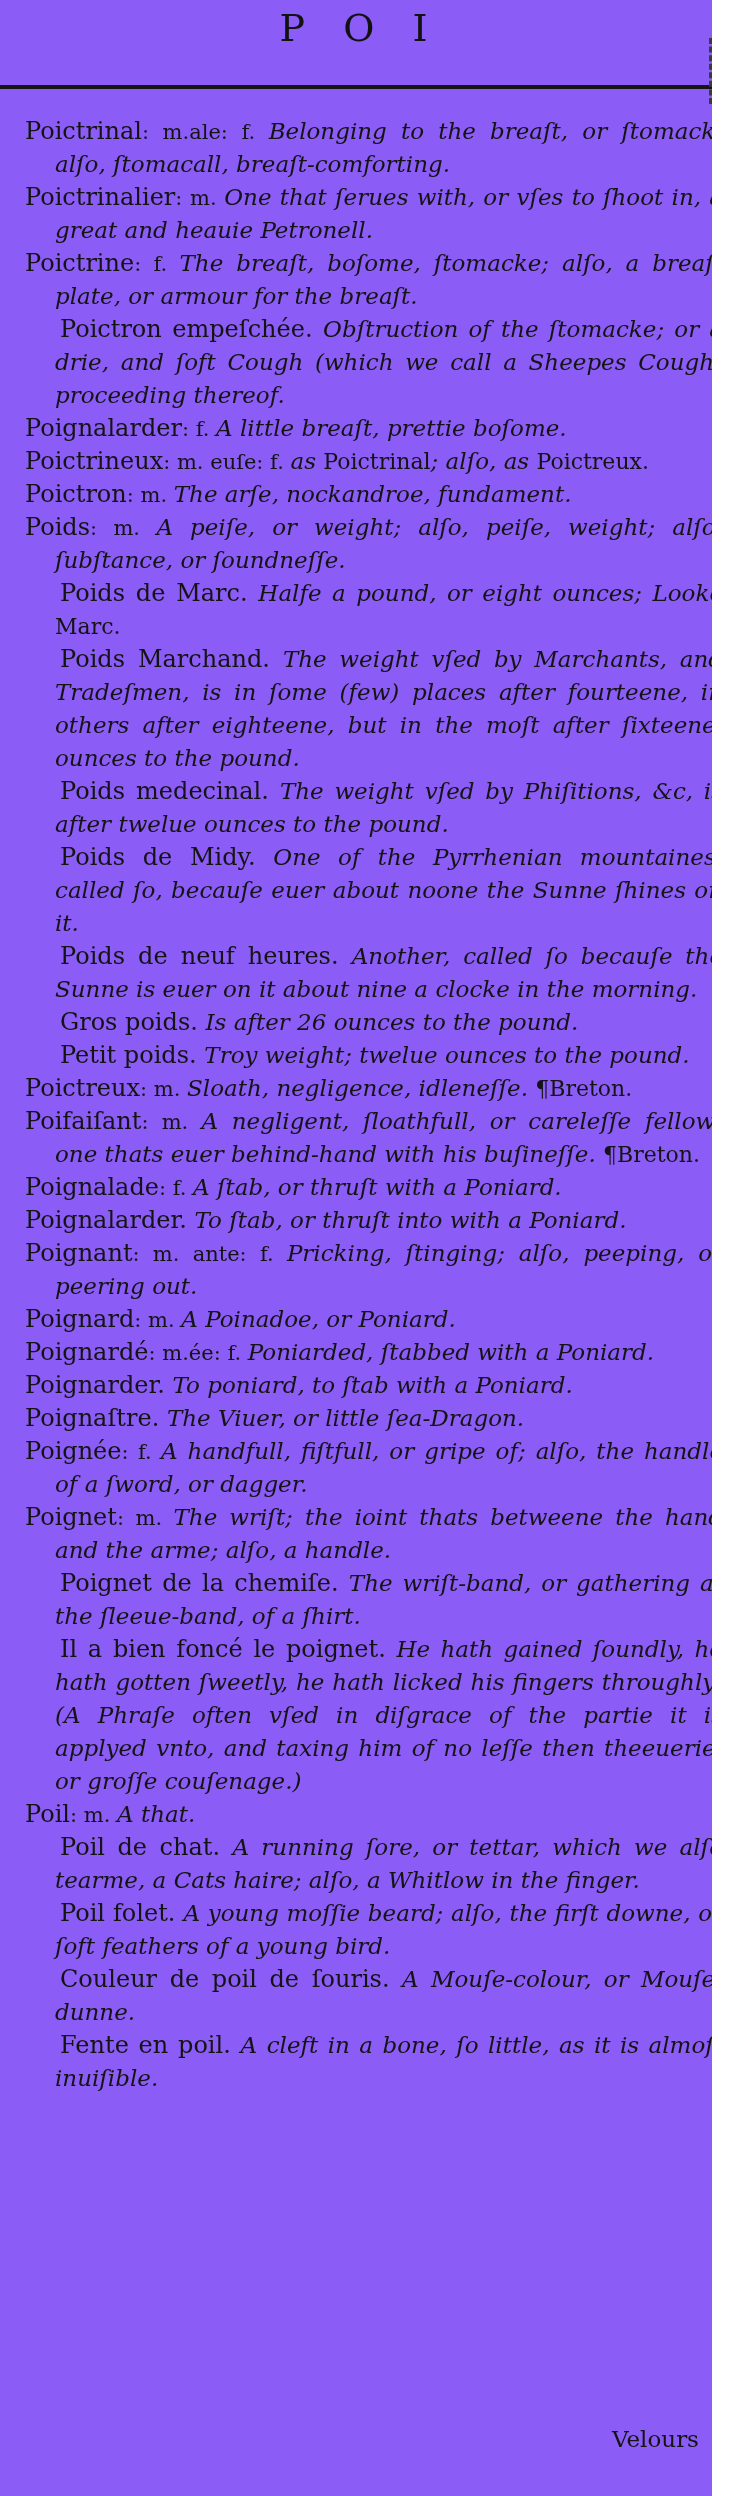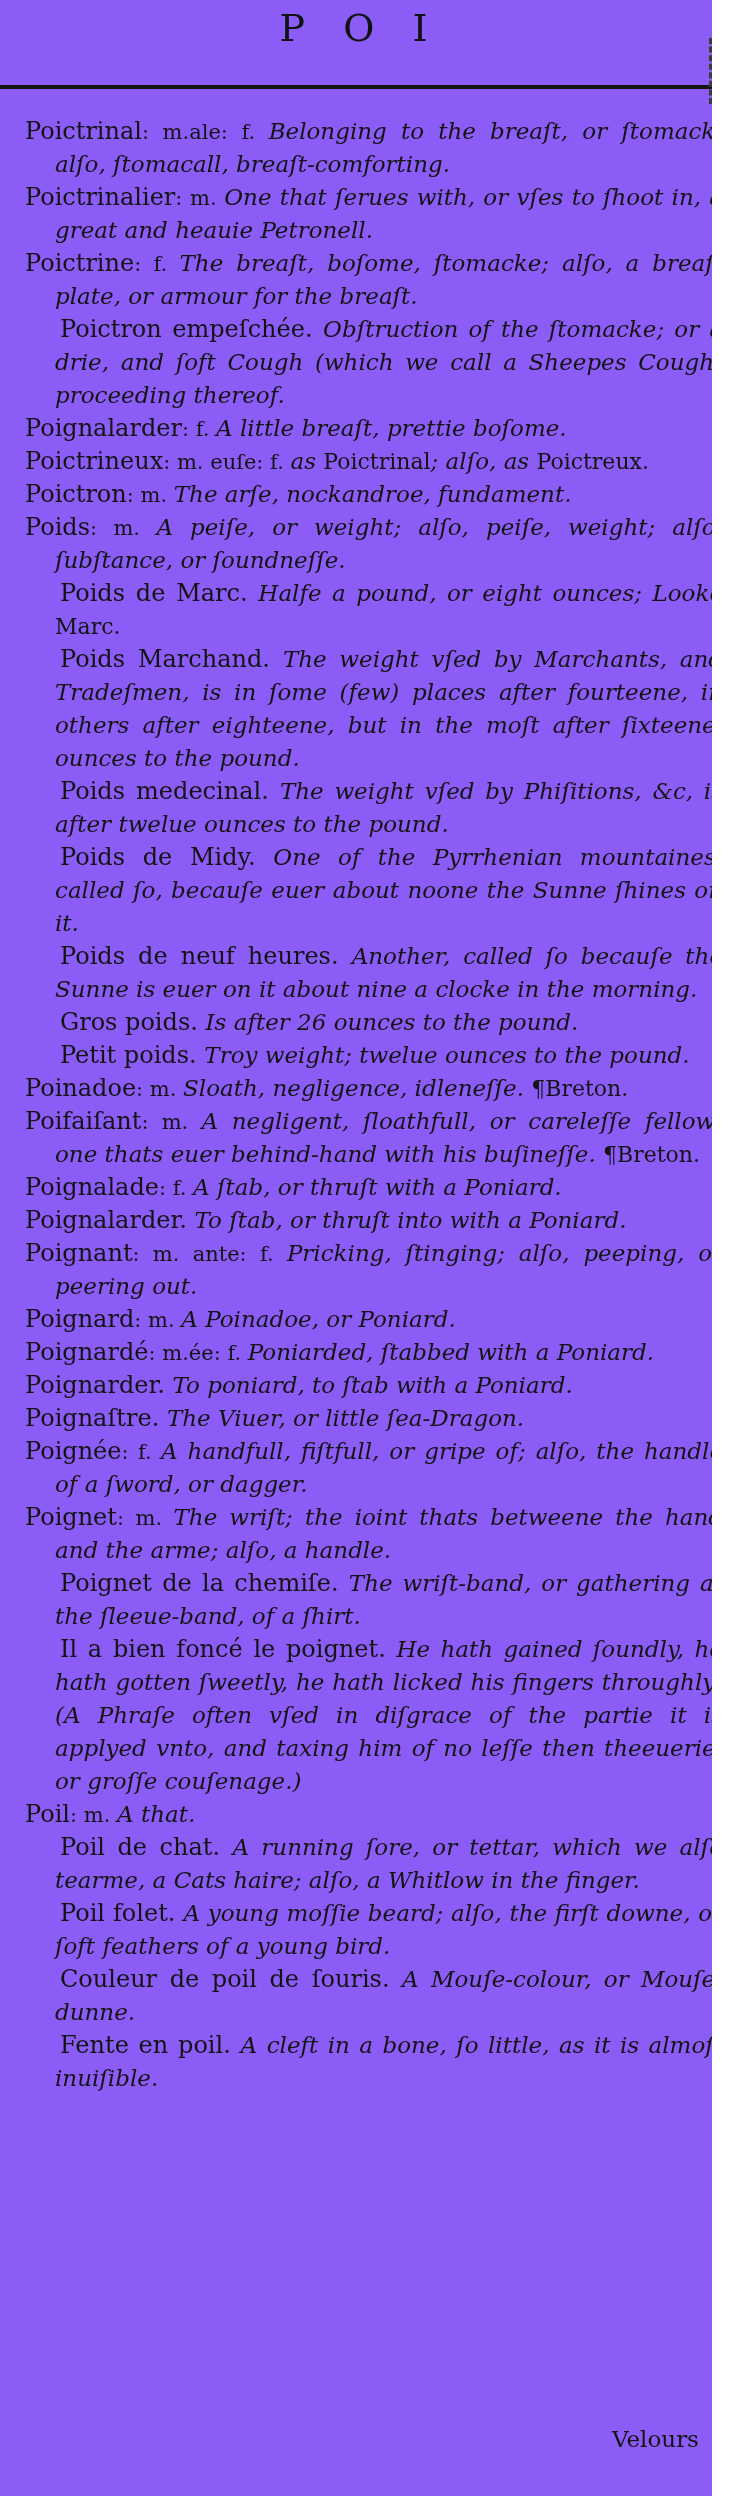--- a/index.html
+++ b/index.html
@@ -100,21 +100,21 @@
       <div class="entry"><span class="head">Poictrineux</span><span class="tag">: m. euſe: f. </span><span class="def">as </span><span class="rom">Poictrinal</span><span class="def">; alſo, as </span><span class="rom">Poictreux.</span></div>
       <div class="entry"><span class="head">Poictron</span><span class="tag">: m. </span><span class="def">The arſe, nockandroe, fundament.</span></div>
       <div class="entry"><span class="head">Poids</span><span class="tag">: m. </span><span class="def">A peiſe, or weight; alſo, peiſe, weight; alſo, ſubſtance, or ſoundneſſe.</span></div>
       <div class="entry sub"><span class="head">Poids de Marc. </span><span class="def">Halfe a pound, or eight ounces; Looke </span><span class="rom">Marc.</span></div>
       <div class="entry sub"><span class="head">Poids Marchand. </span><span class="def">The weight vſed by Marchants, and Tradeſmen, is in ſome (few) places after fourteene, in others after eighteene, but in the moſt after ſixteene, ounces to the pound.</span></div>
       <div class="entry sub"><span class="head">Poids medecinal. </span><span class="def">The weight vſed by Phiſitions, &amp;c, is after twelue ounces to the pound.</span></div>
       <div class="entry sub"><span class="head">Poids de Midy. </span><span class="def">One of the Pyrrhenian mountaines, called ſo, becauſe euer about noone the Sunne ſhines on it.</span></div>
       <div class="entry sub"><span class="head">Poids de neuf heures. </span><span class="def">Another, called ſo becauſe the Sunne is euer on it about nine a clocke in the morning.</span></div>
       <div class="entry sub"><span class="head">Gros poids. </span><span class="def">Is after 26 ounces to the pound.</span></div>
       <div class="entry sub"><span class="head">Petit poids. </span><span class="def">Troy weight; twelue ounces to the pound.</span></div>
-      <div class="entry"><span class="head">Poinadoe</span><span class="tag">: m. </span><span class="def">Sloath, negligence, idleneſſe. </span><span class="rom">¶Breton.</span></div>
+      <div class="entry"><span class="head">Poictreux</span><span class="tag">: m. </span><span class="def">Sloath, negligence, idleneſſe. </span><span class="rom">¶Breton.</span></div>
       <div class="entry"><span class="head">Poifaiſant</span><span class="tag">: m. </span><span class="def">A negligent, ſloathfull, or careleſſe fellow; one thats euer behind-hand with his buſineſſe. </span><span class="rom">¶Breton.</span></div>
       <div class="entry"><span class="head">Poignalade</span><span class="tag">: f. </span><span class="def">A ſtab, or thruſt with a Poniard.</span></div>
       <div class="entry"><span class="head">Poignalarder. </span><span class="def">To ſtab, or thruſt into with a Poniard.</span></div>
       <div class="entry"><span class="head">Poignant</span><span class="tag">: m. ante: f. </span><span class="def">Pricking, ſtinging; alſo, peeping, or peering out.</span></div>
       <div class="entry"><span class="head">Poignard</span><span class="tag">: m. </span><span class="def">A Poinadoe, or Poniard.</span></div>
       <div class="entry"><span class="head">Poignardé</span><span class="tag">: m.ée: f. </span><span class="def">Poniarded, ſtabbed with a Poniard.</span></div>
       <div class="entry"><span class="head">Poignarder. </span><span class="def">To poniard, to ſtab with a Poniard.</span></div>
       <div class="entry"><span class="head">Poignaſtre. </span><span class="def">The Viuer, or little ſea-Dragon.</span></div>
       <div class="entry"><span class="head">Poignée</span><span class="tag">: f. </span><span class="def">A handfull, fiſtfull, or gripe of; alſo, the handle of a ſword, or dagger.</span></div>
       <div class="entry"><span class="head">Poignet</span><span class="tag">: m. </span><span class="def">The wriſt; the ioint thats betweene the hand and the arme; alſo, a handle.</span></div>

